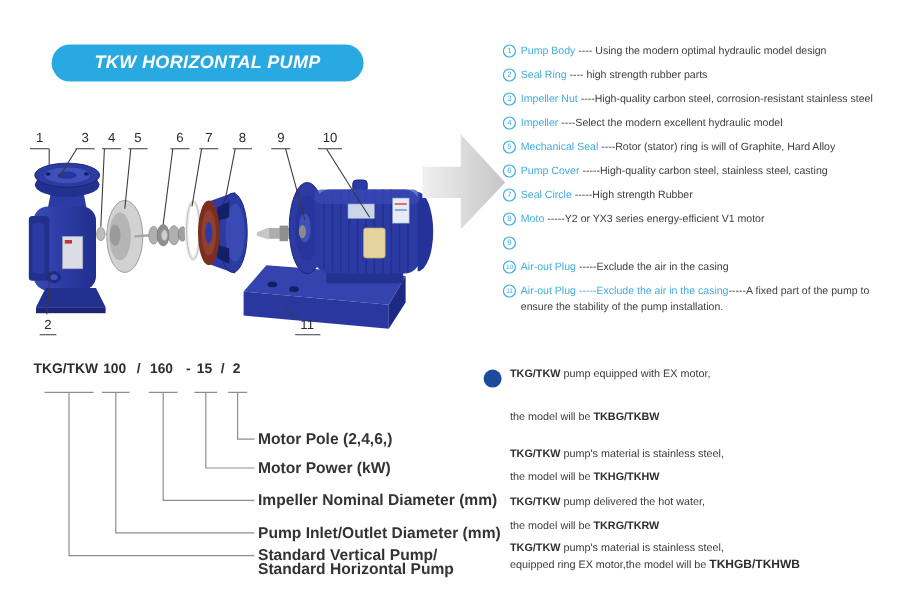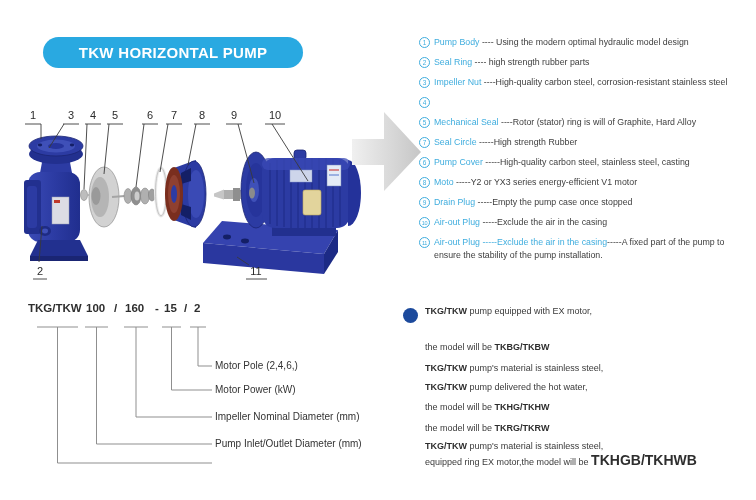--- a/index.html
+++ b/index.html
@@ -1,21 +1,21 @@
 <!DOCTYPE html>
 <html><head>
 <meta charset="utf-8">
 <style>
   html,body{margin:0;padding:0;}
   body{width:756px;height:500px;font-family:"Liberation Sans",sans-serif;background:#ffffff;}
   .page{position:relative;width:756px;height:500px;background:#ffffff;overflow:hidden;}
 
   
   .banner{position:absolute;left:43px;top:37px;width:260px;height:31px;background:#29a9e1;
-          border-radius:16px;display:flex;align-items:center;justify-content:center;}
+          border-radius:16px;display:flex;align-items:center;justify-content:center;font-style:italic;}
   .banner span{color:#ffffff;font-weight:bold;font-size:15px;letter-spacing:.3px;}
 
   
   .art{position:absolute;left:0;top:0;}
 
   
   .callout{position:absolute;transform:translateX(-50%);font-size:11px;color:#2b2b2b;line-height:12px;}
 
   
   .parts{position:absolute;left:419px;top:36px;width:336px;}
@@ -23,30 +23,30 @@
   .circ{flex:0 0 auto;width:11px;height:11px;box-sizing:border-box;border:1px solid #3fadde;border-radius:50%;
         color:#3fadde;font-size:6.5px;display:inline-flex;align-items:center;justify-content:center;
         margin-right:4px;margin-top:1px;}
   .circ.two{font-size:5.5px;letter-spacing:-.3px;}
   .ptext{font-size:8.8px;line-height:13px;color:#3d3d3d;white-space:nowrap;}
   .part-item.wrap .ptext{white-space:normal;width:318px;}
   .pname{color:#3fadde;}
 
   
   .code-seg{position:absolute;top:301px;font-size:11.5px;font-weight:bold;color:#2e2e2e;line-height:14px;}
-  .code-label{position:absolute;left:215px;font-size:10px;color:#333333;line-height:11px;white-space:nowrap;}
+  .code-label{position:absolute;left:215px;font-size:13px;color:#333333;line-height:11px;white-space:nowrap;font-weight:bold;}
 
   
   .note-bullet{position:absolute;left:403px;top:308px;width:15px;height:15px;border-radius:50%;background:#1c4a9c;}
   .notes{position:absolute;left:425px;top:305px;width:328px;font-size:9px;color:#3a3a3a;}
   .note-line{line-height:12px;}
   .note-line b{font-weight:bold;color:#2e2e2e;}
-  .m1{margin-bottom:24px}.m2{margin-bottom:9px}.m3{margin-bottom:7px}.m4{margin-bottom:9px}
+  .m1{margin-bottom:24px}.m2{margin-bottom:19px}.m3{margin-bottom:7px}.m4{margin-bottom:9px}
   .m5{margin-bottom:8px}.m6{margin-bottom:6px}.m7{margin-bottom:2px}
-  .big-model{font-size:14px;}
+  .big-model{font-size:10px;}
 </style>
 </head>
 <body>
 
 <div class="page">
 
   <svg class="art" width="756" height="500" viewBox="0 0 756 500">
     <defs>
       <linearGradient id="arrowg" x1="0" y1="0" x2="1" y2="0">
         <stop offset="0" stop-color="#f0f0f0"></stop>
@@ -203,40 +203,40 @@
     <div class="part-item">
       <span class="circ">2</span>
       <span class="ptext"><span class="pname">Seal Ring</span><span> ---- high strength rubber parts</span></span>
     </div>
     <div class="part-item">
       <span class="circ">3</span>
       <span class="ptext"><span class="pname">Impeller Nut</span><span> ----High-quality carbon steel, corrosion-resistant stainless steel</span></span>
     </div>
     <div class="part-item">
       <span class="circ">4</span>
+      <span class="ptext"><span class="pname">Impeller</span><span> ----Select the modern excellent hydraulic model</span></span>
     </div>
     <div class="part-item">
       <span class="circ">5</span>
       <span class="ptext"><span class="pname">Mechanical Seal</span><span> ----Rotor (stator) ring is will of Graphite, Hard Alloy</span></span>
     </div>
     <div class="part-item">
+      <span class="circ">6</span>
+      <span class="ptext"><span class="pname">Pump Cover</span><span> -----High-quality carbon steel, stainless steel, casting</span></span>
+    </div>
+    <div class="part-item">
       <span class="circ">7</span>
       <span class="ptext"><span class="pname">Seal Circle</span><span> -----High strength Rubber</span></span>
     </div>
     <div class="part-item">
-      <span class="circ">6</span>
-      <span class="ptext"><span class="pname">Pump Cover</span><span> -----High-quality carbon steel, stainless steel, casting</span></span>
-    </div>
-    <div class="part-item">
       <span class="circ">8</span>
       <span class="ptext"><span class="pname">Moto</span><span> -----Y2 or YX3 series energy-efficient V1 motor</span></span>
     </div>
     <div class="part-item">
       <span class="circ">9</span>
-      <span class="ptext"><span class="pname">Drain Plug</span><span> -----Empty the pump case once stopped</span></span>
     </div>
     <div class="part-item">
       <span class="circ two">10</span>
       <span class="ptext"><span class="pname">Air-out Plug</span><span> -----Exclude the air in the casing</span></span>
     </div>
     <div class="part-item wrap">
       <span class="circ two">11</span>
       <span class="ptext"><span class="pname">Air-out Plug -----Exclude the air in the casing</span><span>-----A fixed part of the pump to ensure the stability of the pump installation.</span></span>
     </div>
   </div>
@@ -247,26 +247,30 @@
   <span class="code-seg" style="left:125px">160</span>
   <span class="code-seg" style="left:155px">-</span>
   <span class="code-seg" style="left:164px">15</span>
   <span class="code-seg" style="left:184px">/</span>
   <span class="code-seg" style="left:194px">2</span>
 
   <div class="code-label" style="top:360px">Motor Pole (2,4,6,)</div>
   <div class="code-label" style="top:384px">Motor Power (kW)</div>
   <div class="code-label" style="top:411px">Impeller Nominal Diameter (mm)</div>
   <div class="code-label" style="top:438px">Pump Inlet/Outlet Diameter (mm)</div>
+  <div class="code-label" style="top:457px">
+    <span>Standard Vertical Pump/</span><br>
+    <span>Standard Horizontal Pump</span>
+  </div>
 
   <div class="note-bullet"></div>
   <div class="notes">
     <div class="note-line m1"><span></span><b>TKG/TKW</b><span> pump equipped with EX motor,</span></div>
     <div class="note-line m2"><span>the model will be </span><b>TKBG/TKBW</b><span></span></div>
     <div class="note-line m3"><span></span><b>TKG/TKW</b><span> pump's material is stainless steel,</span></div>
+    <div class="note-line m4"><span>the model will be </span><b>TKHG/TKHW</b><span></span></div>
     <div class="note-line m5"><span></span><b>TKG/TKW</b><span> pump delivered the hot water,</span></div>
-    <div class="note-line m4"><span>the model will be </span><b>TKHG/TKHW</b><span></span></div>
     <div class="note-line m6"><span>the model will be </span><b>TKRG/TKRW</b><span></span></div>
     <div class="note-line m7"><span></span><b>TKG/TKW</b><span> pump's material is stainless steel,</span></div>
     <div class="note-line"><span>equipped ring EX motor,the model will be </span><b class="big-model">TKHGB/TKHWB</b><span></span></div>
   </div>
 
 </div>
 
 </body></html>

